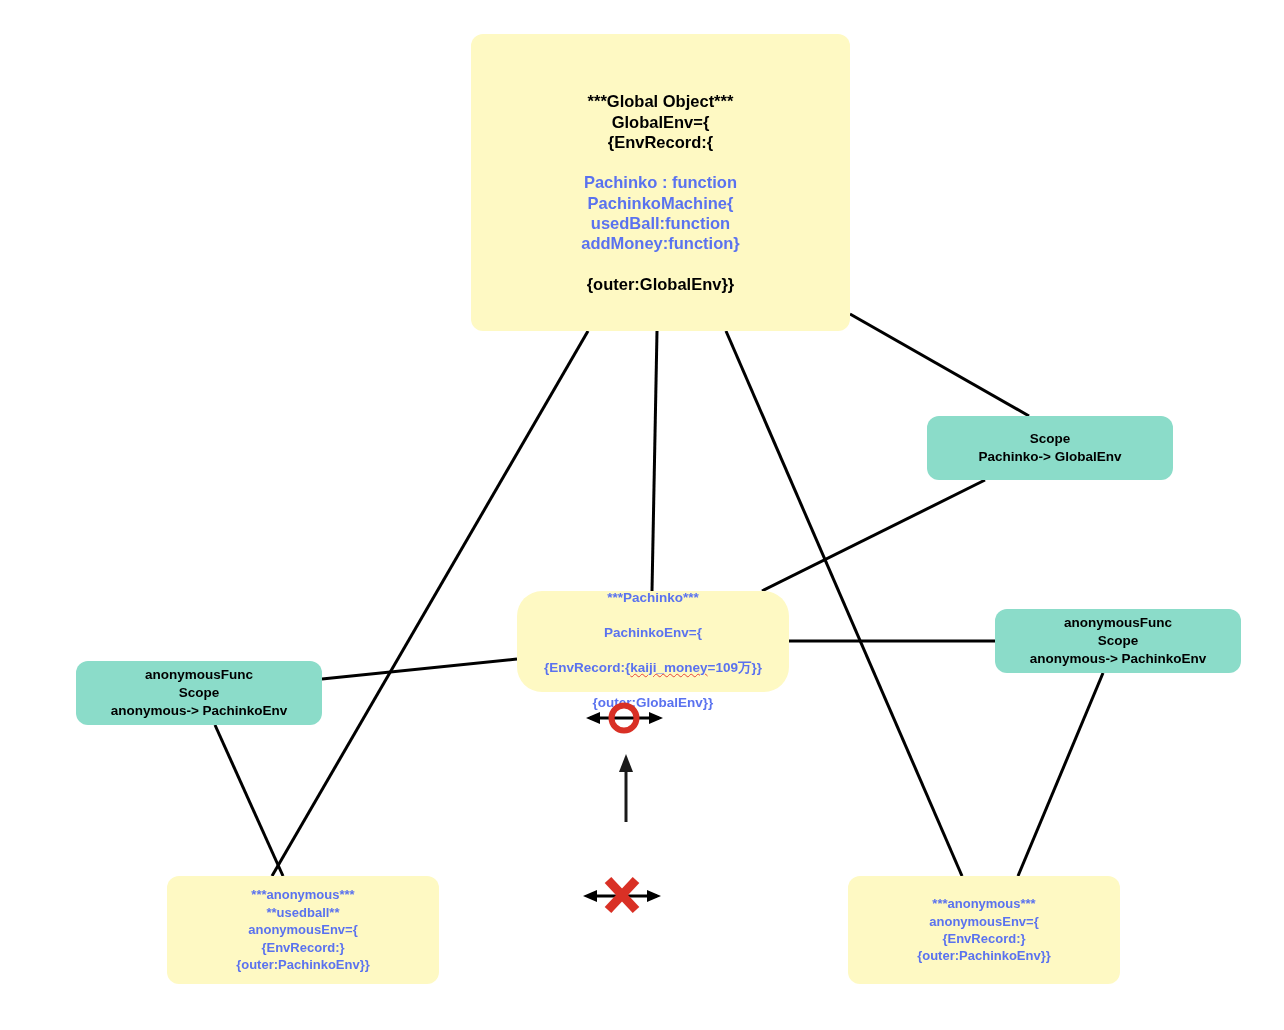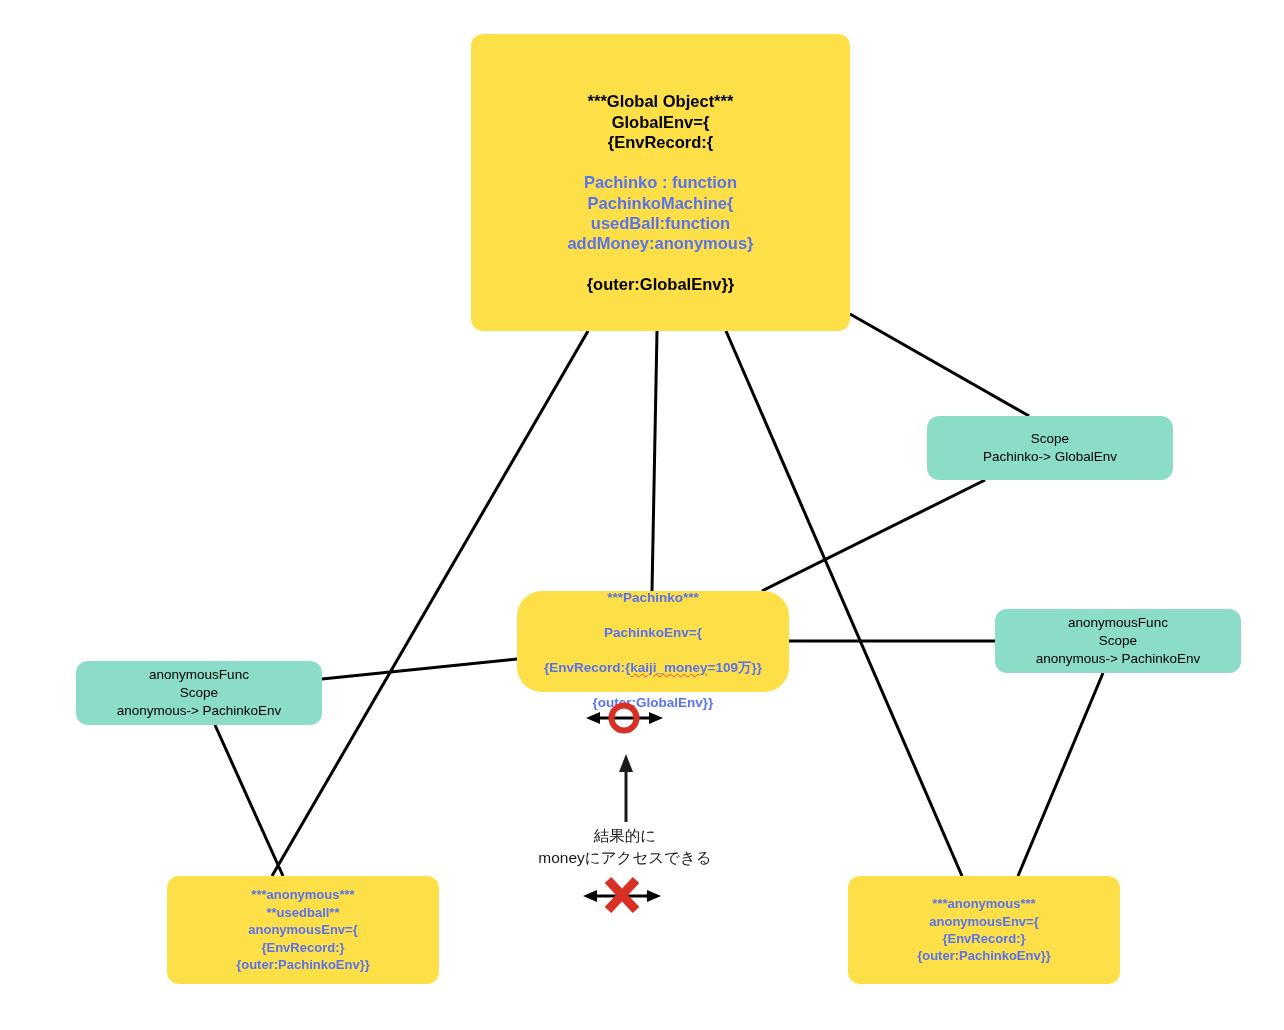--- a/index.html
+++ b/index.html
@@ -32,26 +32,26 @@
     position: absolute;
     box-sizing: border-box;
     border-radius: 12px;
     display: flex;
     align-items: center;
     justify-content: center;
     text-align: center;
     line-height: 1.32;
   }
   .node-env {
-    background: #fde047;
+    background: #fef9c3;
   }
   .node-scope {
     background: #8bdcc9;
     color: #000000;
-    font-weight: normal;
+    font-weight: bold;
     font-size: 13.5px;
     justify-content: center;
   }
   .node-text {
     display: block;
     white-space: pre-line;
     padding: 0 10px;
   }
   .txt-black {
     color: #000000;
@@ -116,21 +116,21 @@
   </svg>
 
   <div class="node node-env" style="left:471px; top:34px; width:379px; height:297px;">
     <div class="node-text global-text">
       <span class="txt-black">***Global Object***
 GlobalEnv={
 {EnvRecord:{</span><br>
       <span class="txt-blue">Pachinko : function
 PachinkoMachine{
 usedBall:function
-addMoney:anonymous}</span><br>
+addMoney:function}</span><br>
       <span class="txt-black">{outer:GlobalEnv}}</span>
     </div>
   </div>
 
   <div class="node node-env" style="left:517px; top:591px; width:272px; height:101px;border-radius:25px;">
     <div class="node-text pachinko-text txt-blue">
       <span>***Pachinko***</span><br>
       <span>PachinkoEnv={</span><br>
       <span>{EnvRecord:{</span><span class="squiggle">kaiji_money</span><span>=109万}}</span><br>
       <span>{outer:GlobalEnv}}</span>
@@ -187,16 +187,14 @@
       <line x1="588" y1="896" x2="657" y2="896" stroke="#000000" stroke-width="3"></line>
       <polygon points="583,896 597,890 597,902" fill="#000000"></polygon>
       <polygon points="661,896 647,890 647,902" fill="#000000"></polygon>
       <g stroke="#d93025" stroke-width="9" stroke-linecap="butt">
         <line x1="608" y1="880" x2="636" y2="910"></line>
         <line x1="636" y1="880" x2="608" y2="910"></line>
       </g>
     </g>
   </svg>
 
-  <div class="annotation" style="left:515px; top:825px; width:220px;">結果的に
-moneyにアクセスできる</div>
 
 </div>
 
 </body></html>

